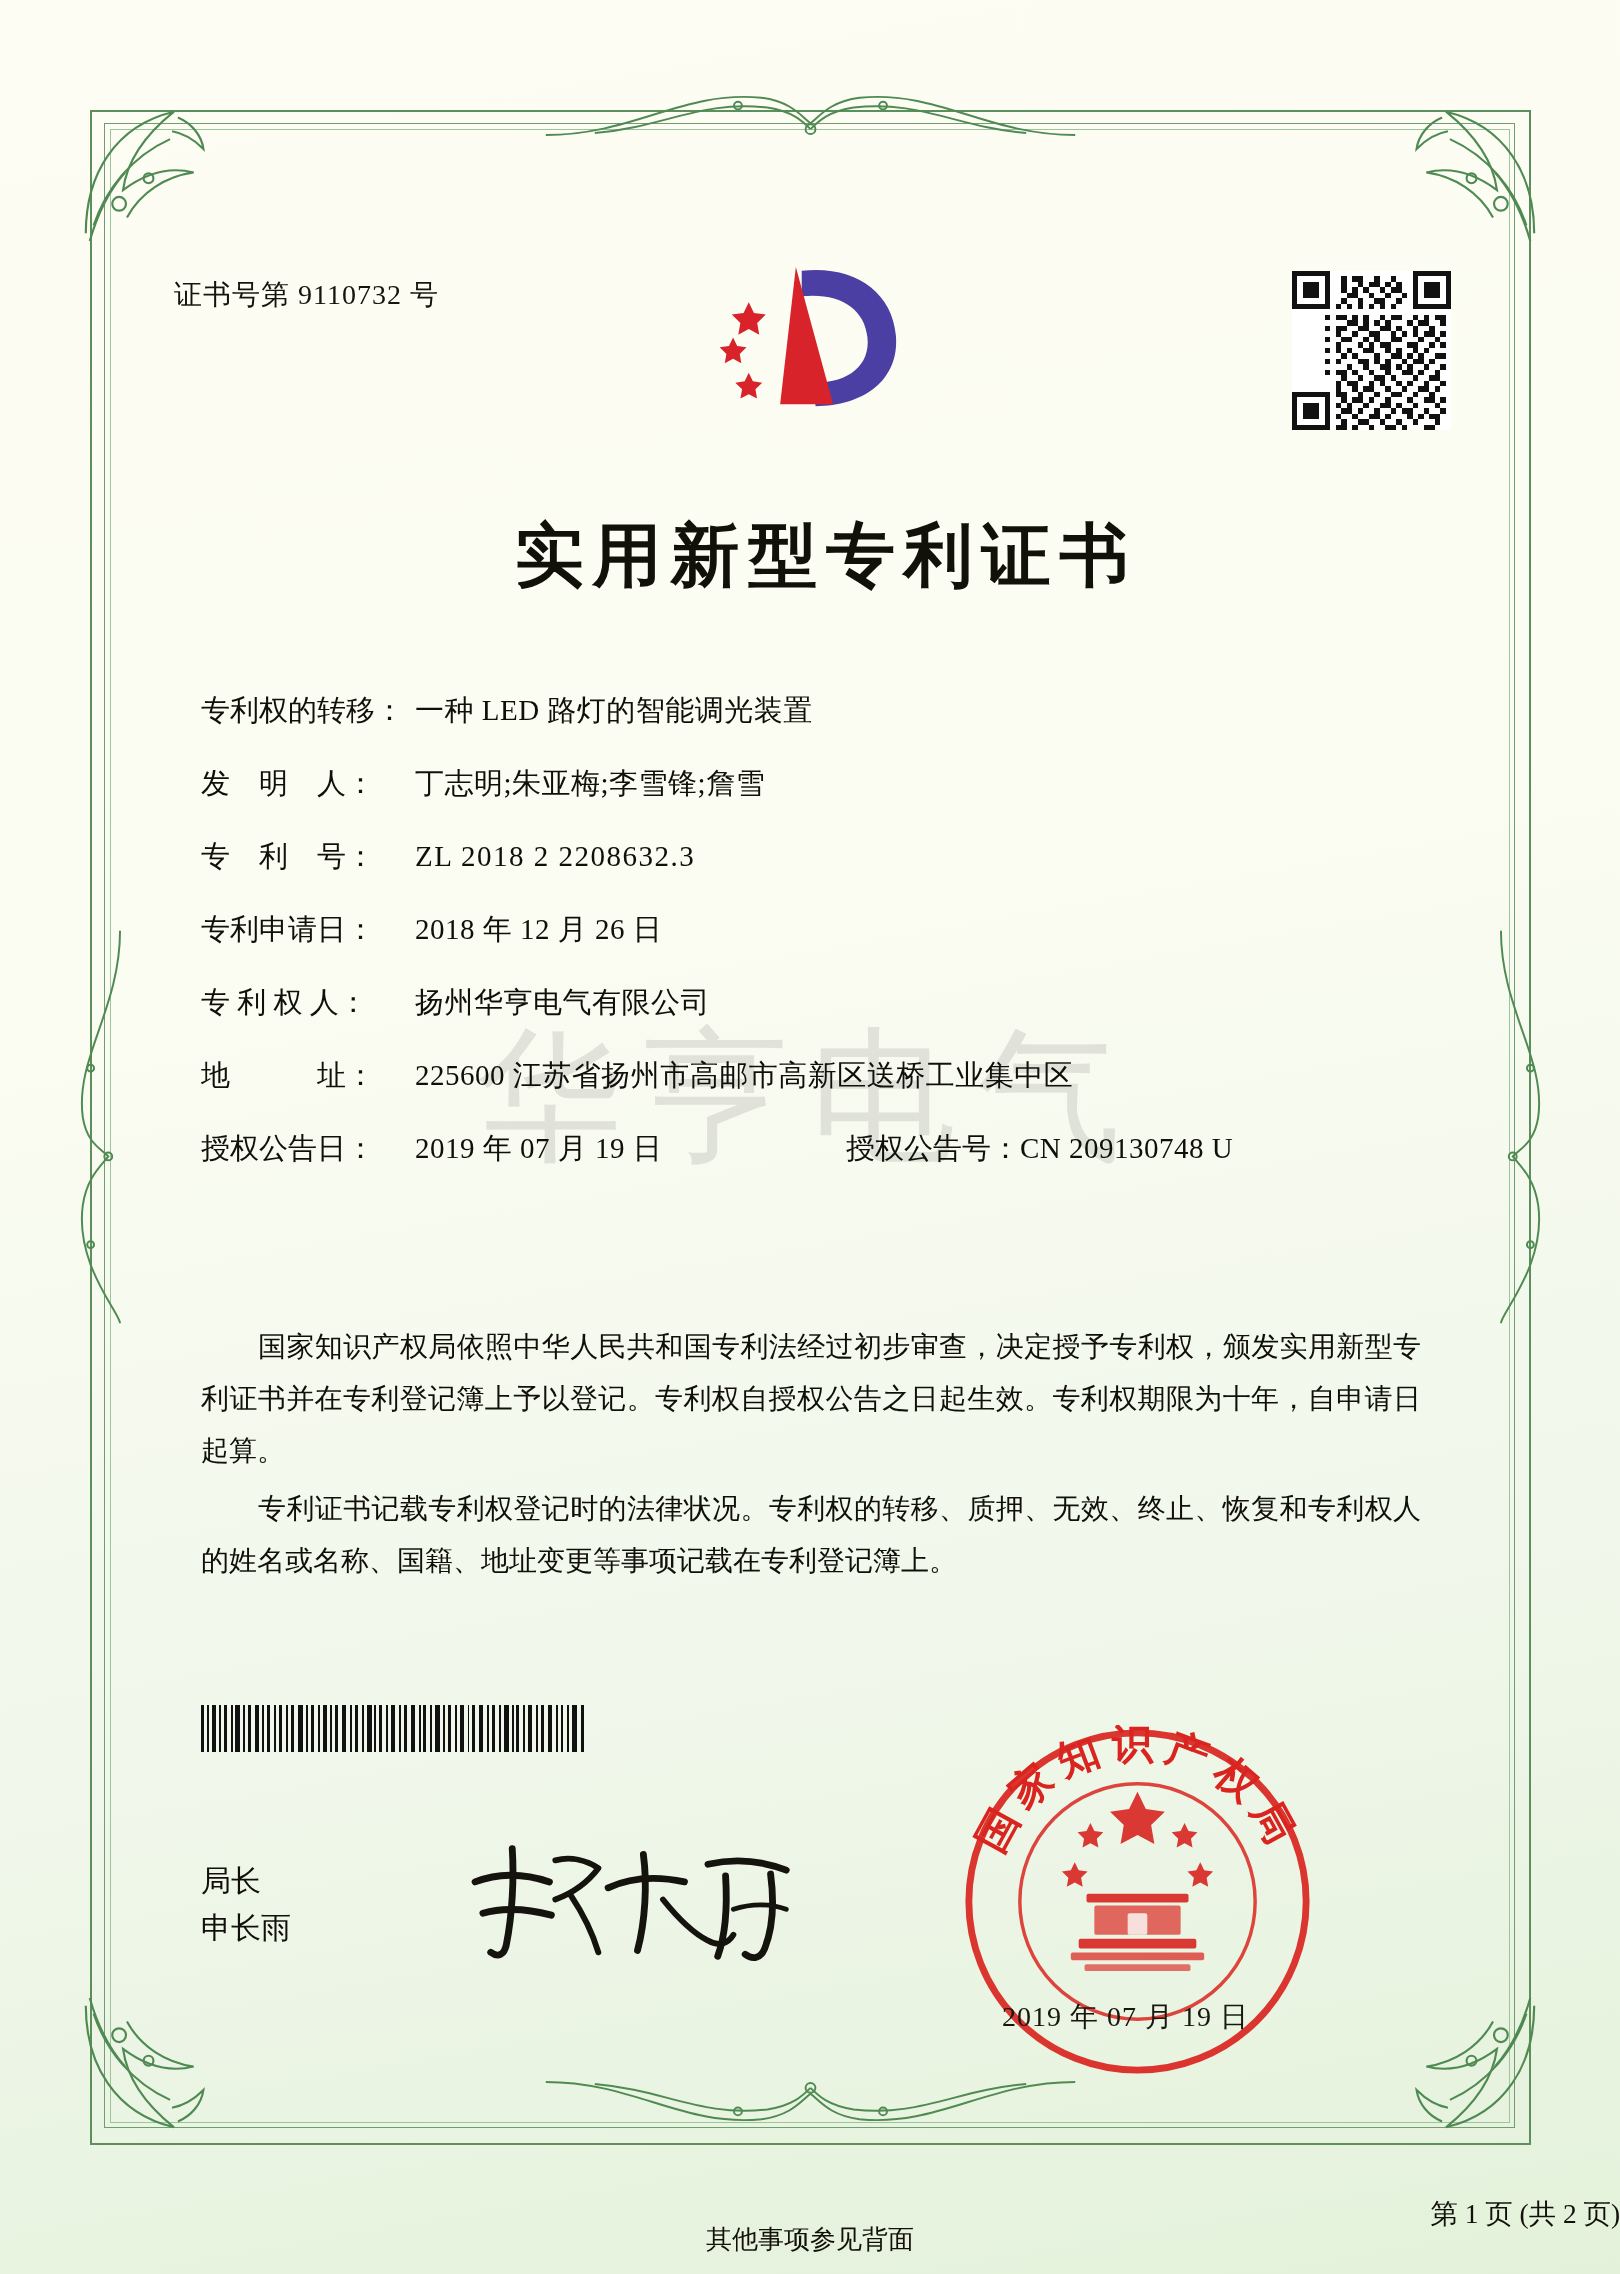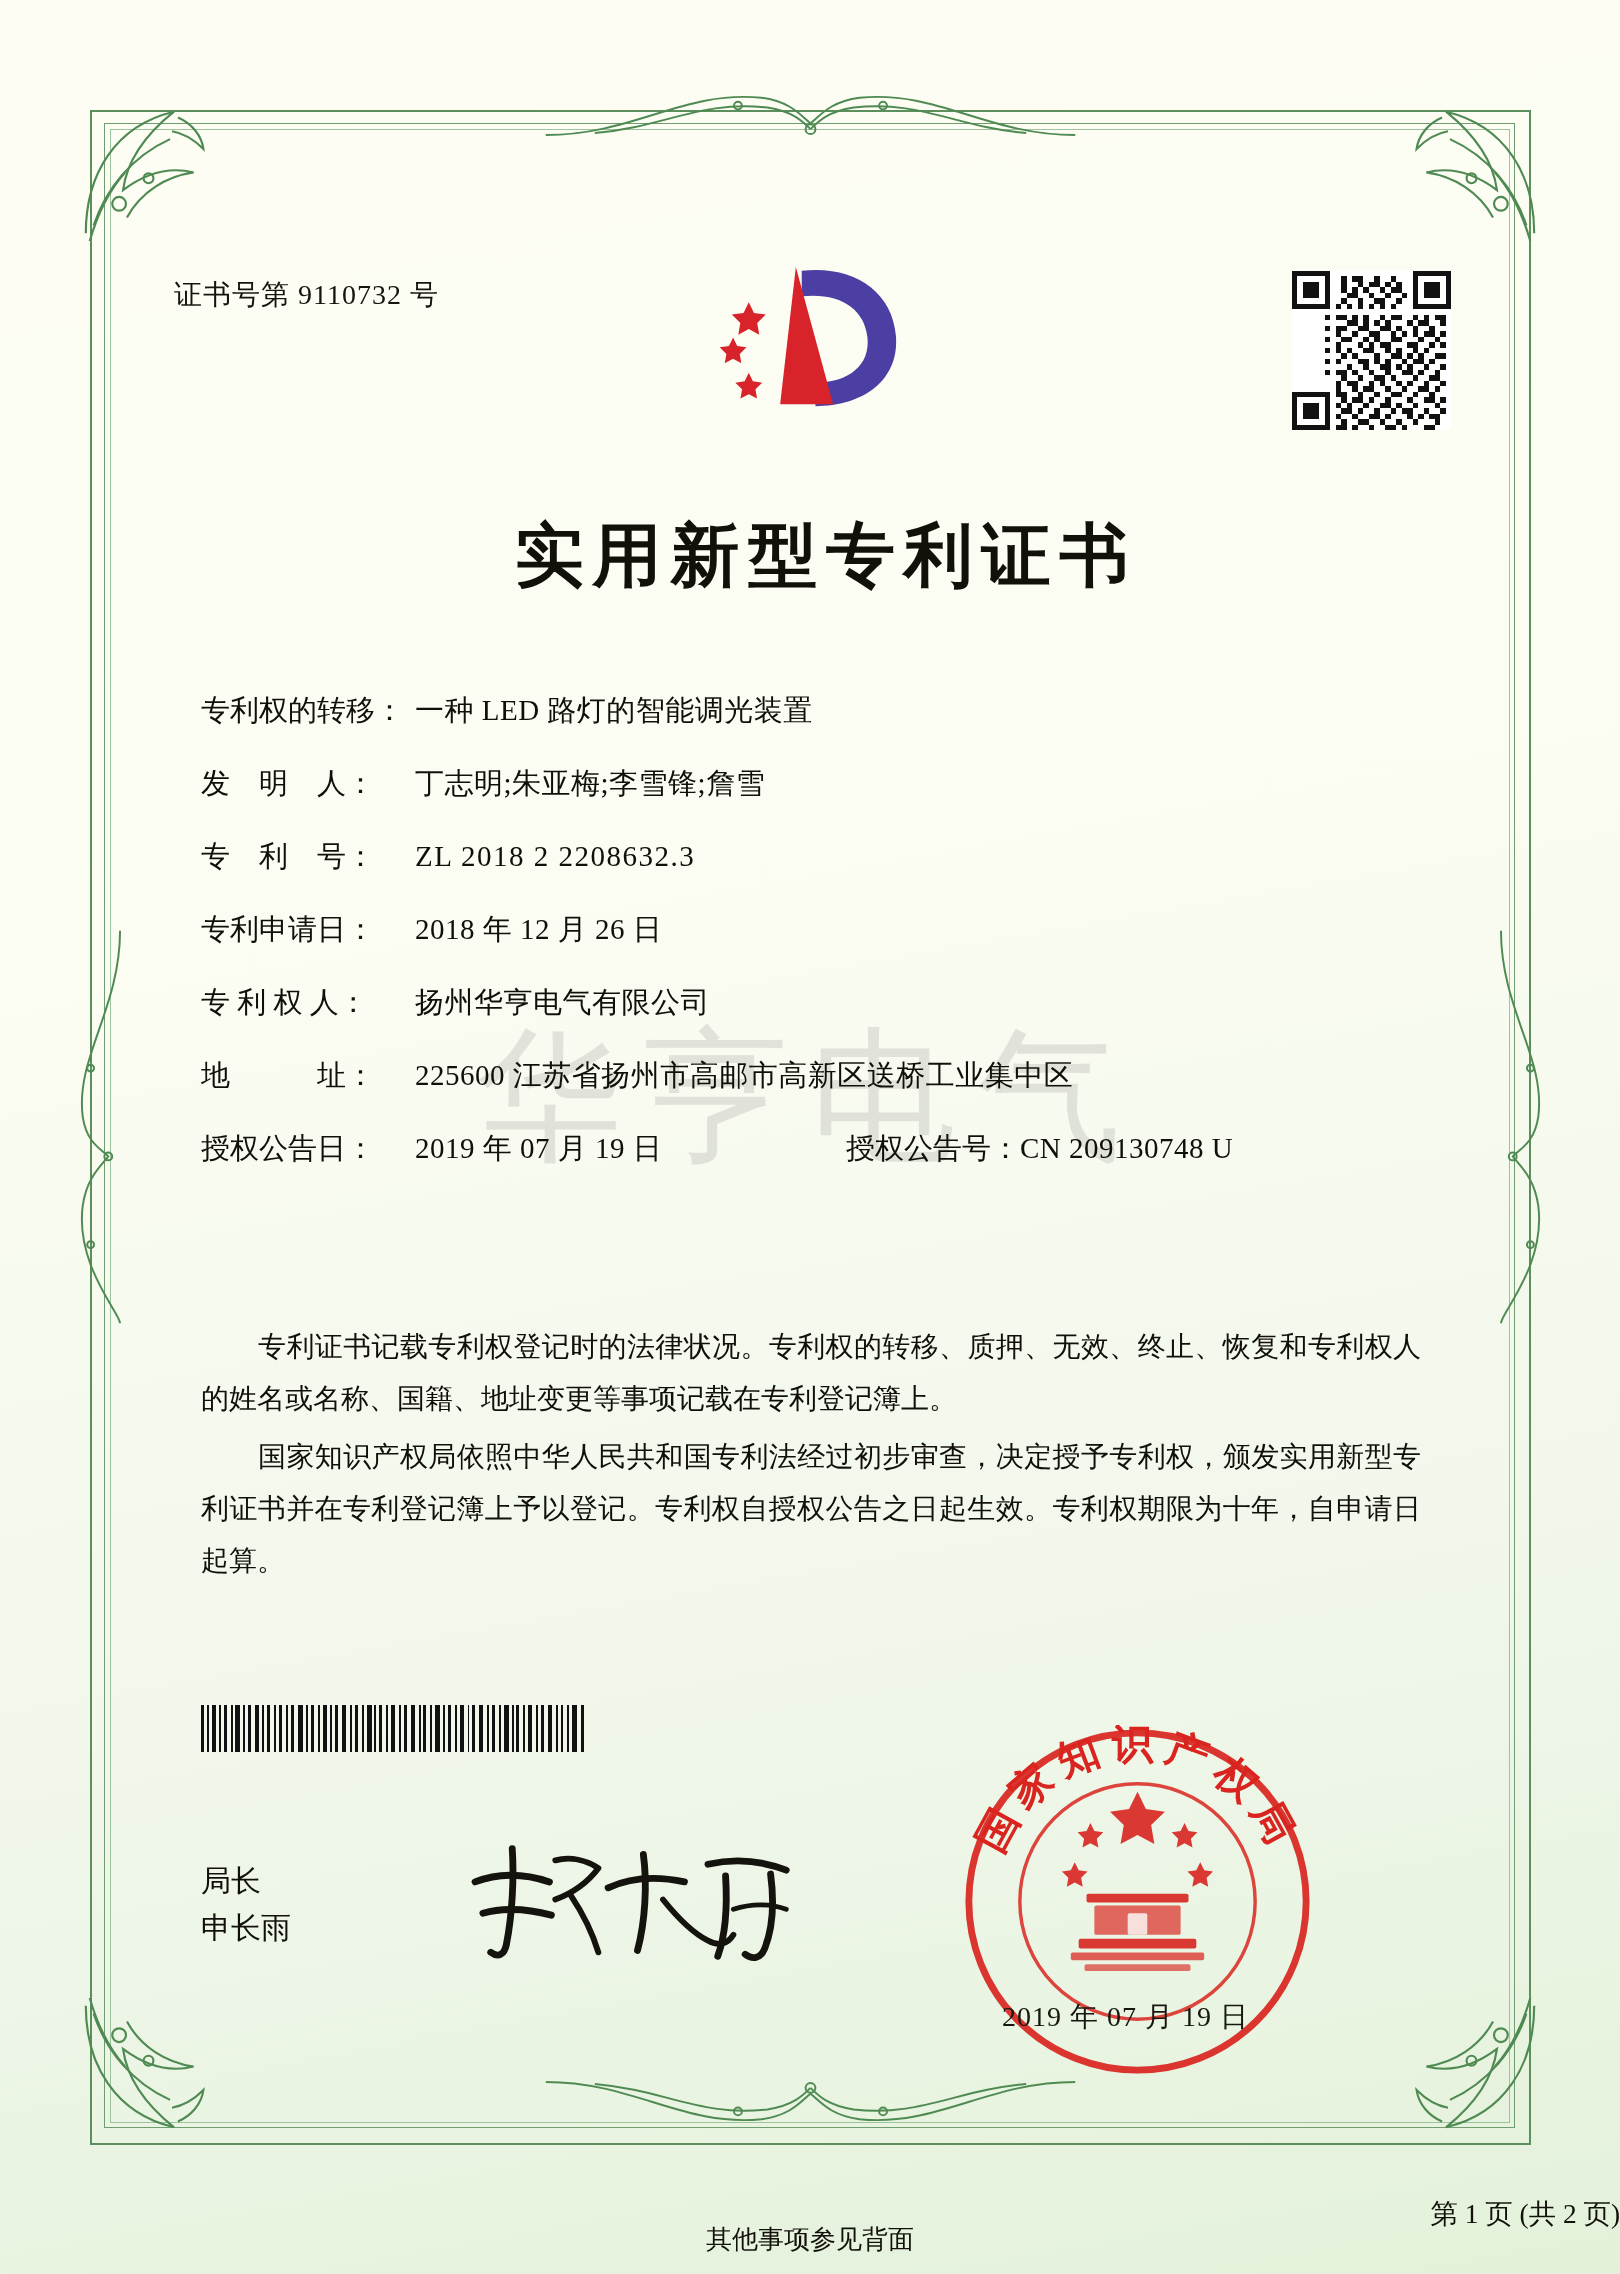--- a/index.html
+++ b/index.html
@@ -568,22 +568,22 @@
       <span class="grant-left">
         <span class="flabel">授权公告日：</span><span class="fval">2019 年 07 月 19 日</span>
       </span>
       <span class="grant-right">
         <span>授权公告号：</span><span class="fval">CN 209130748 U</span>
       </span>
     </div>
   </div>
 
   <div class="paras">
+    <p class="para">国家知识产权局依照中华人民共和国专利法经过初步审查，决定授予专利权，颁发实用新型专利证书并在专利登记簿上予以登记。专利权自授权公告之日起生效。专利权期限为十年，自申请日起算。</p>
     <p class="para">专利证书记载专利权登记时的法律状况。专利权的转移、质押、无效、终止、恢复和专利权人的姓名或名称、国籍、地址变更等事项记载在专利登记簿上。</p>
-    <p class="para">国家知识产权局依照中华人民共和国专利法经过初步审查，决定授予专利权，颁发实用新型专利证书并在专利登记簿上予以登记。专利权自授权公告之日起生效。专利权期限为十年，自申请日起算。</p>
   </div>
 
   <div class="barcode">
     <svg width="392" height="47" viewBox="0 0 400 48" shape-rendering="crispEdges">
       <rect width="400" height="48" fill="none"></rect>
       <g fill="#111111">
         <rect x="0" y="0" width="3" height="48"></rect>
           <rect x="6" y="0" width="2" height="48"></rect>
         <rect x="11" y="0" width="4" height="48"></rect>
           <rect x="18" y="0" width="2" height="48"></rect>

